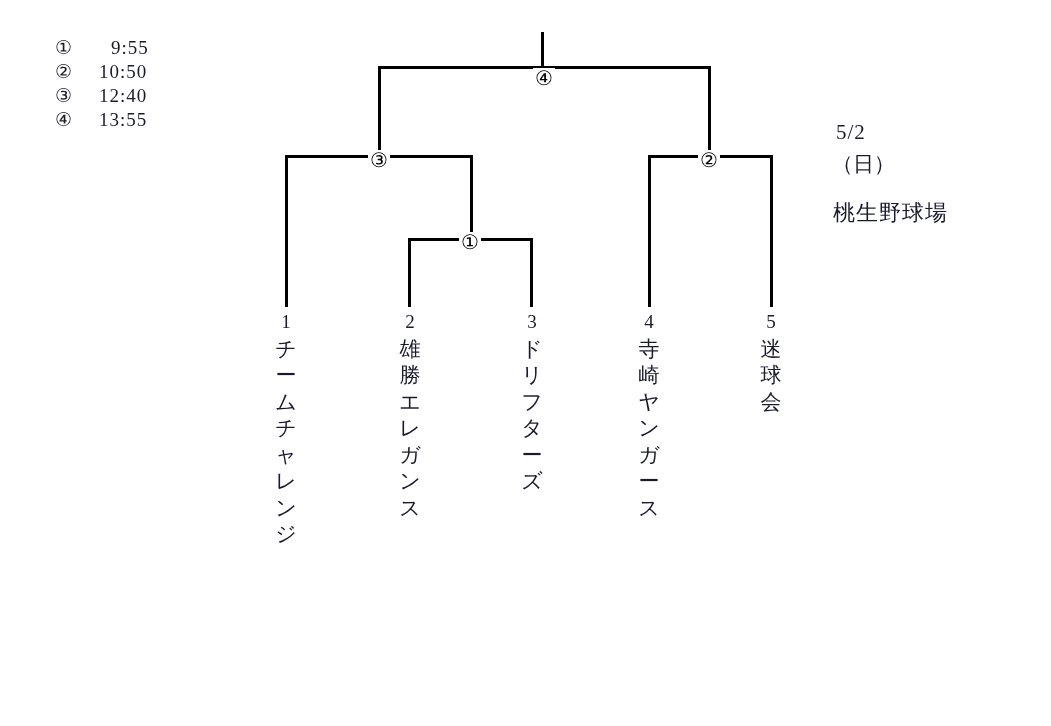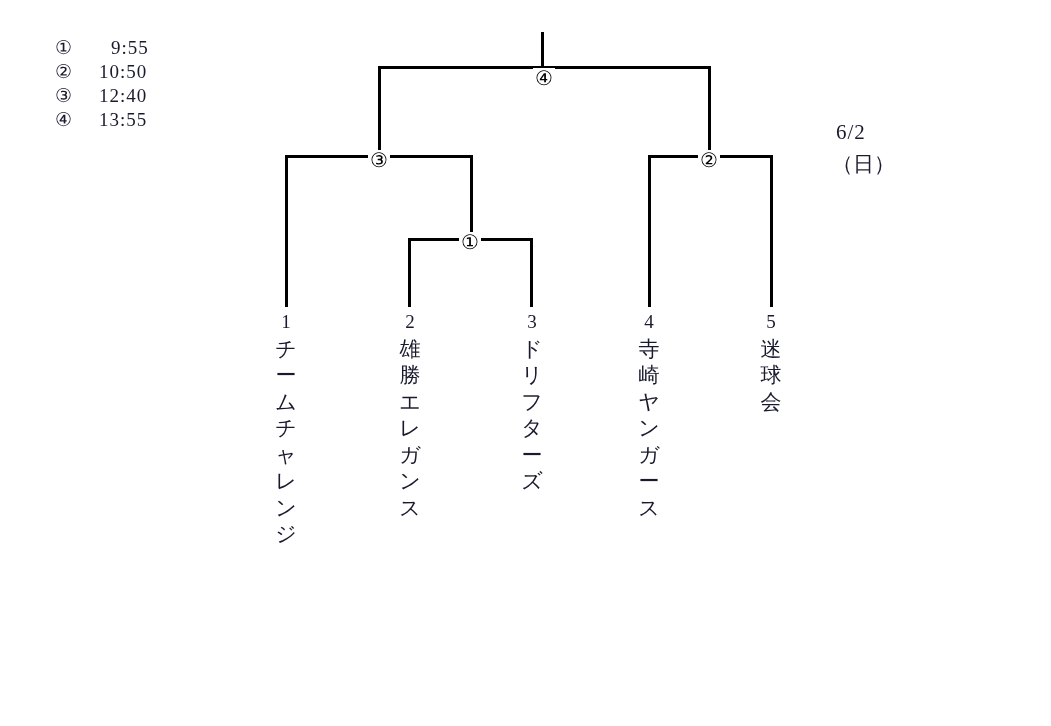--- a/index.html
+++ b/index.html
@@ -118,22 +118,23 @@
     <div class="legend-row">
       <span class="legend-mark">④</span>
       <span class="legend-time">13:55</span>
     </div>
   </div>
 
   <style>
     .legend-row:first-child .legend-time { padding-left: 12px; }
   </style>
 
-  <div class="info-date">6/2</div>
+  <div class="info-date">5/2</div>
   <div class="info-day">（日）</div>
+  <div class="info-venue">桃生野球場</div>
 
   <div class="line" style="left:541px; top:32px; width:3px; height:48px;"></div>
 
   <div class="line" style="left:378px; top:66px; width:333px; height:3px;"></div>
 
   <div class="line" style="left:378px; top:66px; width:3px; height:92px;"></div>
 
   <div class="line" style="left:708px; top:66px; width:3px; height:92px;"></div>
 
   <div class="line" style="left:285px; top:155px; width:188px; height:3px;"></div>

